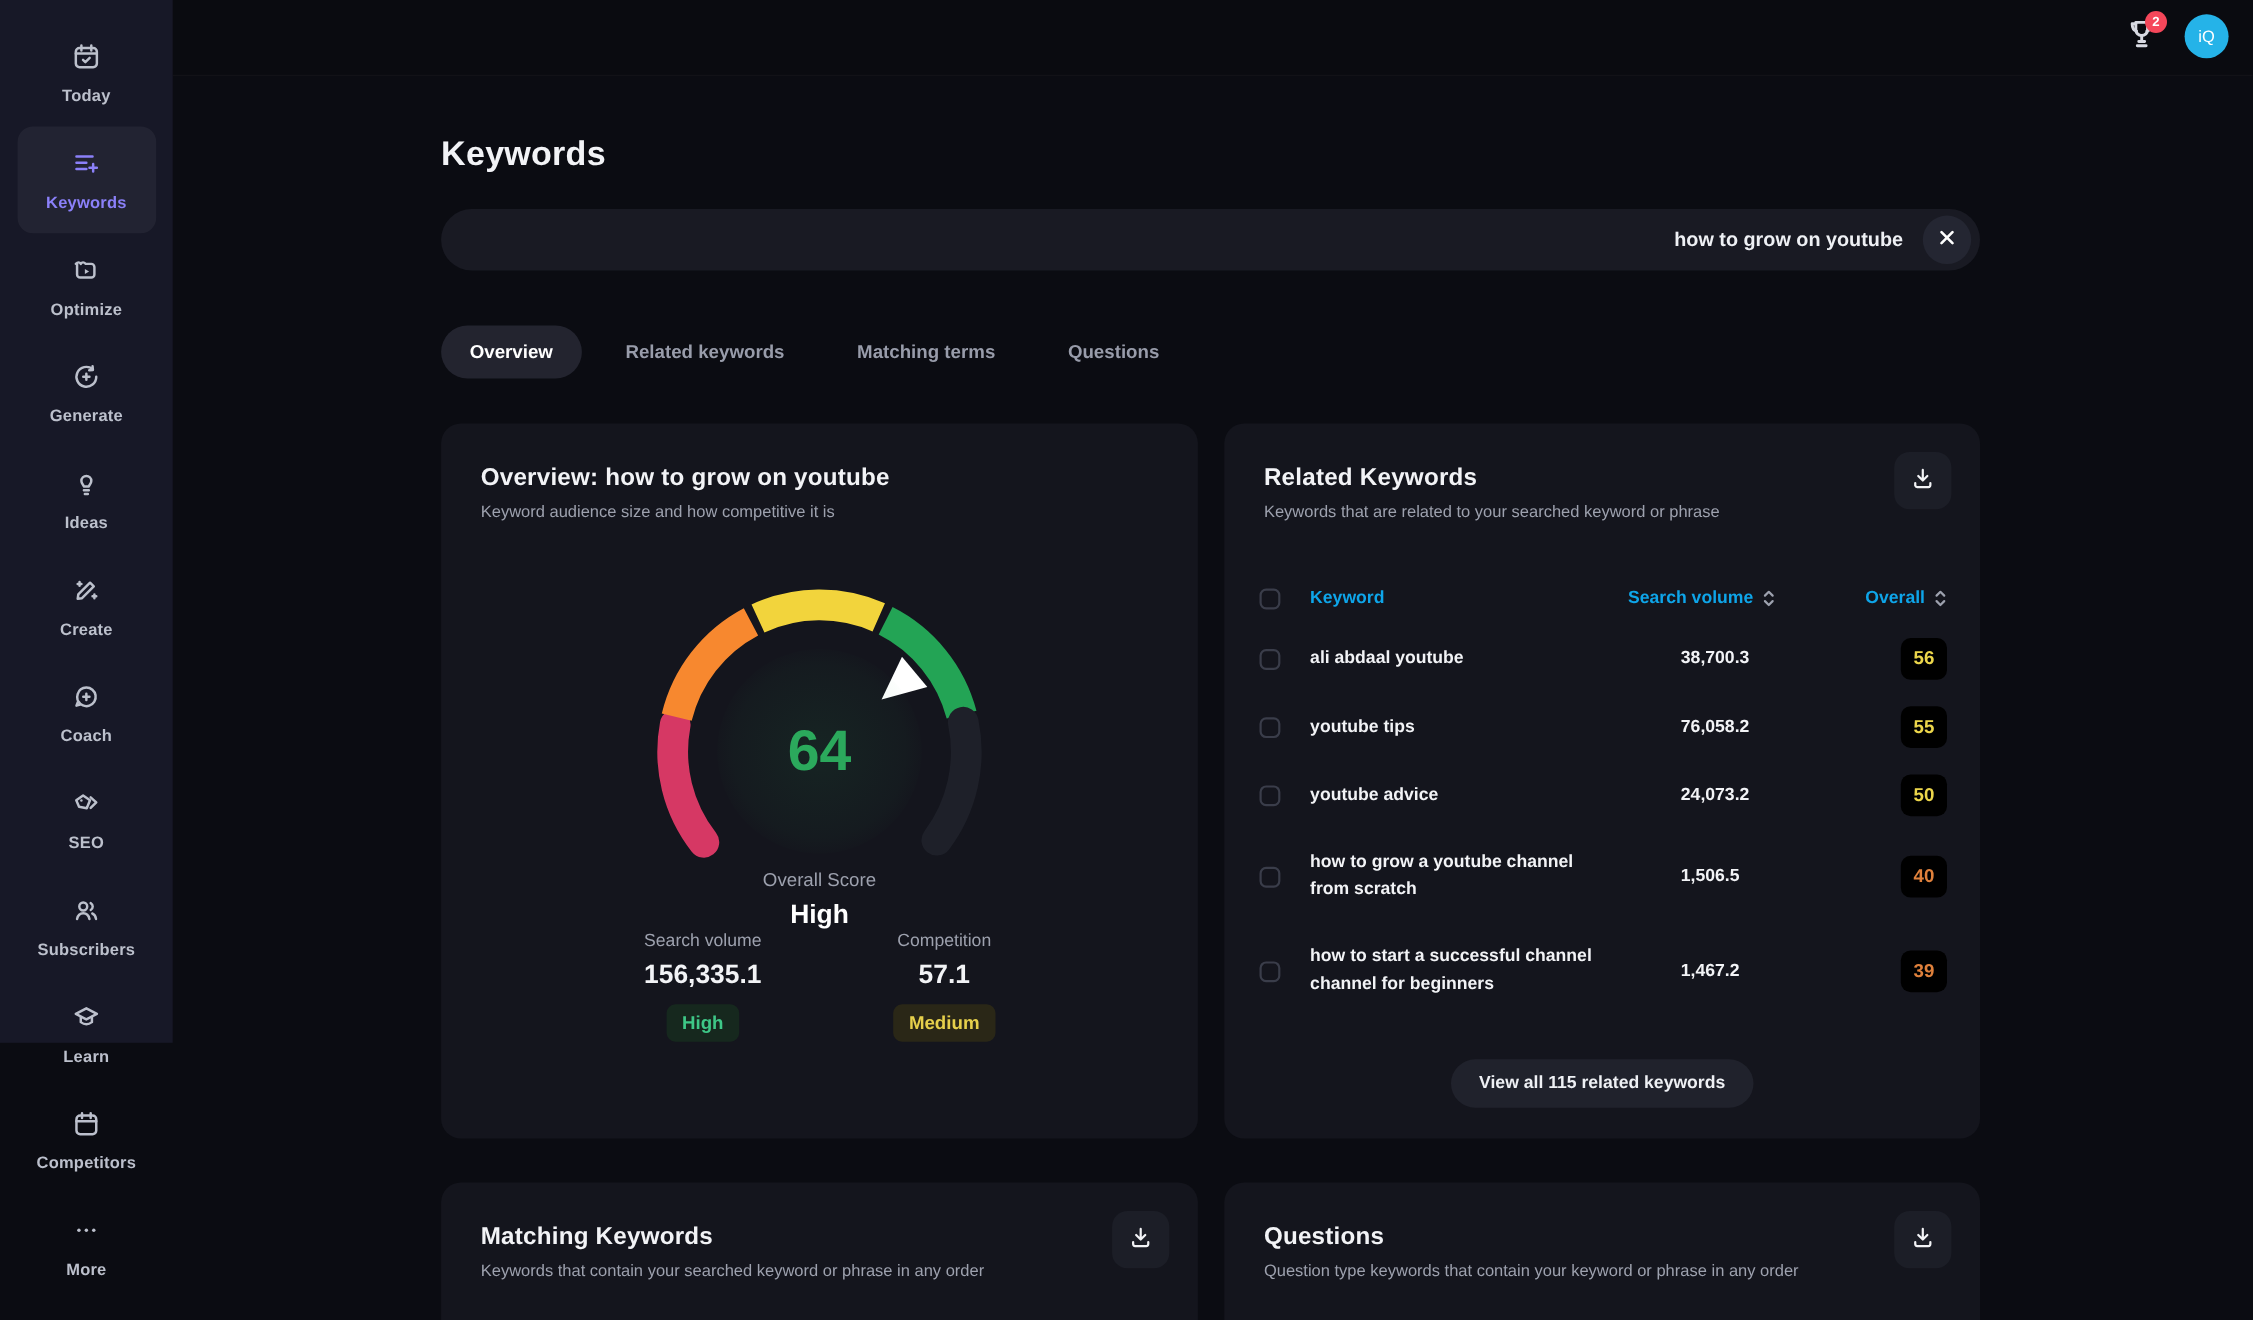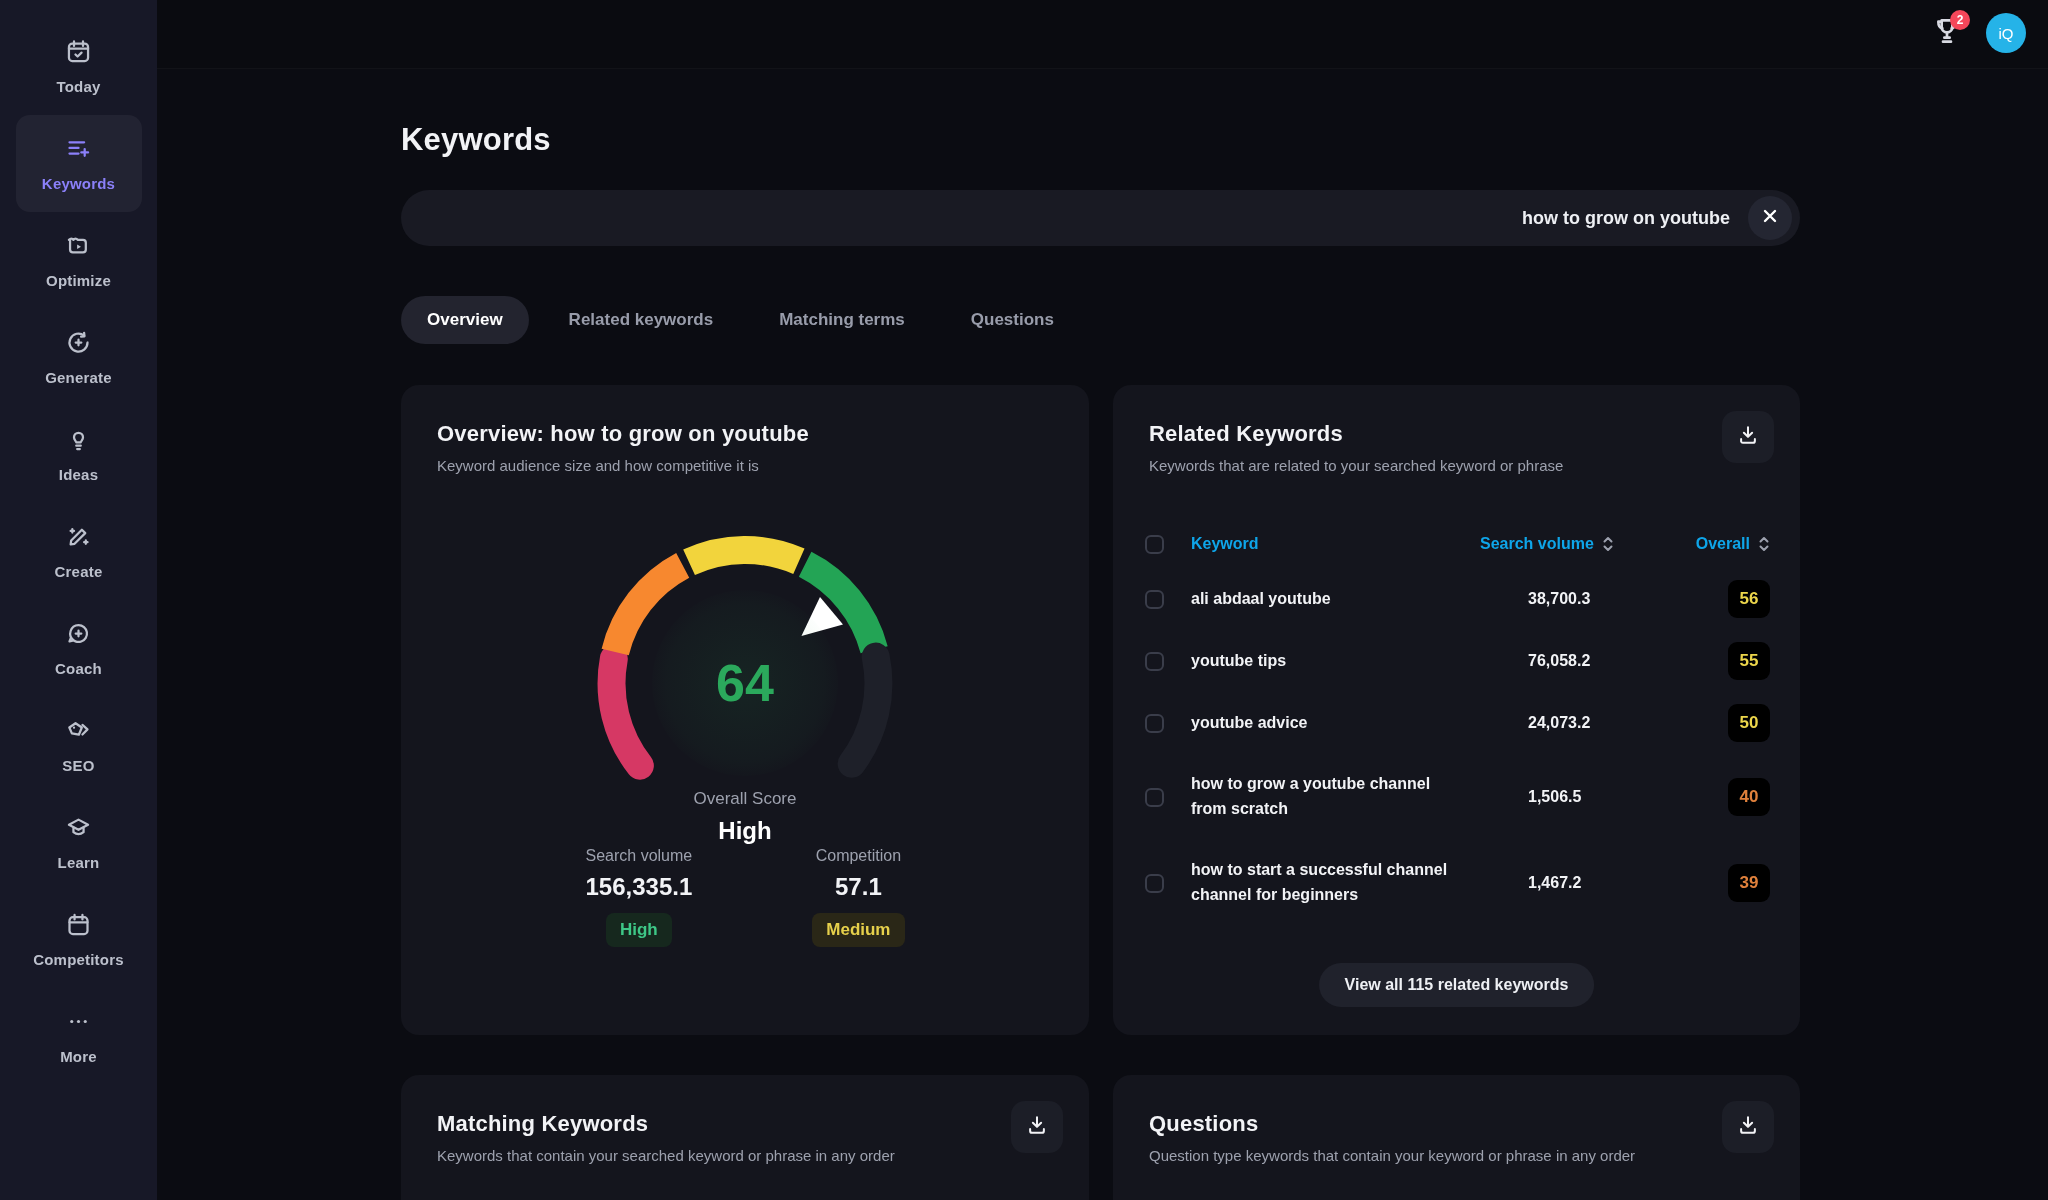--- a/index.html
+++ b/index.html
@@ -5,21 +5,21 @@
   * { margin:0; padding:0; box-sizing:border-box; }
   html,body { width:2048px; height:1200px; overflow:hidden; }
   body {
     background:#0b0c12;
     font-family:"Liberation Sans", sans-serif;
     color:#f2f3f6;
     position:relative;
   }
   
   .sidebar {
-    position:absolute; left:0; top:0; width:157px; height:1200px;
+    position:absolute; left:0; top:0; width:157px; height:948px;
     background:#171827; display:flex; flex-direction:column;
     align-items:center; padding-top:18px; z-index:5;
   }
   .side-item {
     width:126px; height:97px; border-radius:14px;
     display:flex; flex-direction:column; align-items:center; justify-content:center;
     gap:9px; color:#bcc0cc; cursor:pointer; flex:0 0 auto;
   }
   .side-item .lbl { font-size:15px; font-weight:700; letter-spacing:.2px; }
   .side-item svg { width:27px; height:27px; stroke:currentColor; fill:none; stroke-width:2; stroke-linecap:round; stroke-linejoin:round; }
@@ -210,20 +210,31 @@
     <span>
       <svg viewBox="0 0 24 24">
           <path d="M4 8.5L10 5.5l5 4.5-3.5 6L5.5 14 4 8.5z" transform="rotate(-8 10 10)"></path>
           <circle cx="8" cy="9.5" r="1" fill="currentColor" stroke="none"></circle>
           <path d="M15.5 7l4.5 4-4.5 4.5"></path>
         </svg>
     </span>
     <span class="lbl">SEO</span>
   </div>
 
+  <div class="side-item">
+    <span>
+      <svg viewBox="0 0 24 24">
+          <circle cx="9.5" cy="9" r="3.2"></circle>
+          <path d="M4.5 19c.6-3 2.6-4.6 5-4.6s4.4 1.6 5 4.6"></path>
+          <path d="M15.5 6.2a3.2 3.2 0 0 1 0 5.6"></path>
+          <path d="M16.8 14.6c1.6.6 2.6 2 3 4.4"></path>
+        </svg>
+    </span>
+    <span class="lbl">Subscribers</span>
+  </div>
 
   <div class="side-item">
     <span>
       <svg viewBox="0 0 24 24">
           <path d="M3.5 9.5L12 5l8.5 4.5L12 14 3.5 9.5z"></path>
           <path d="M7.5 12v4.2c2.8 2.2 6.2 2.2 9 0V12"></path>
         </svg>
     </span>
     <span class="lbl">Learn</span>
   </div>

